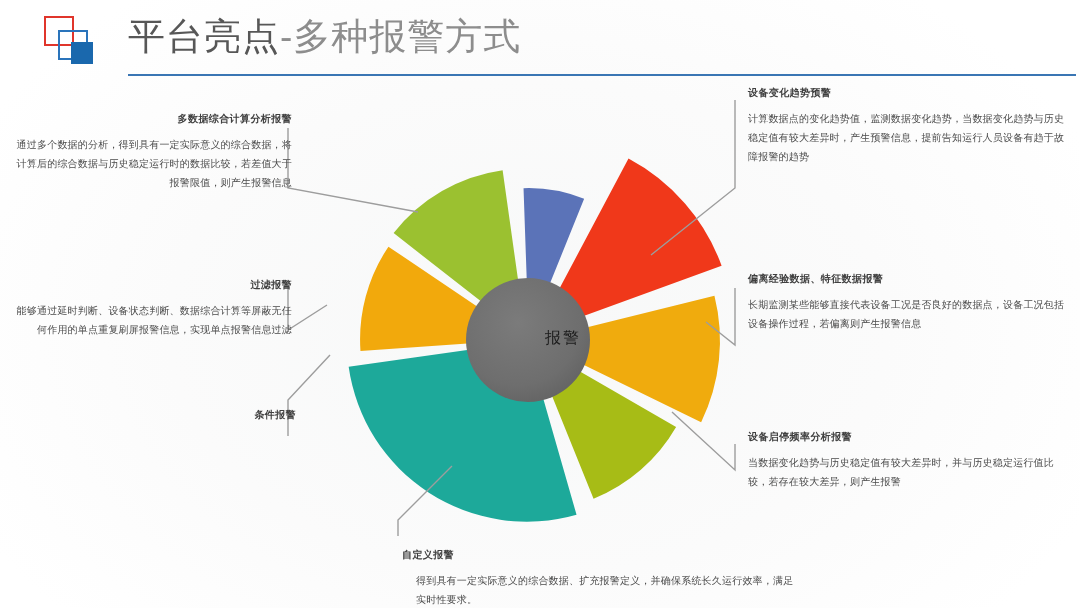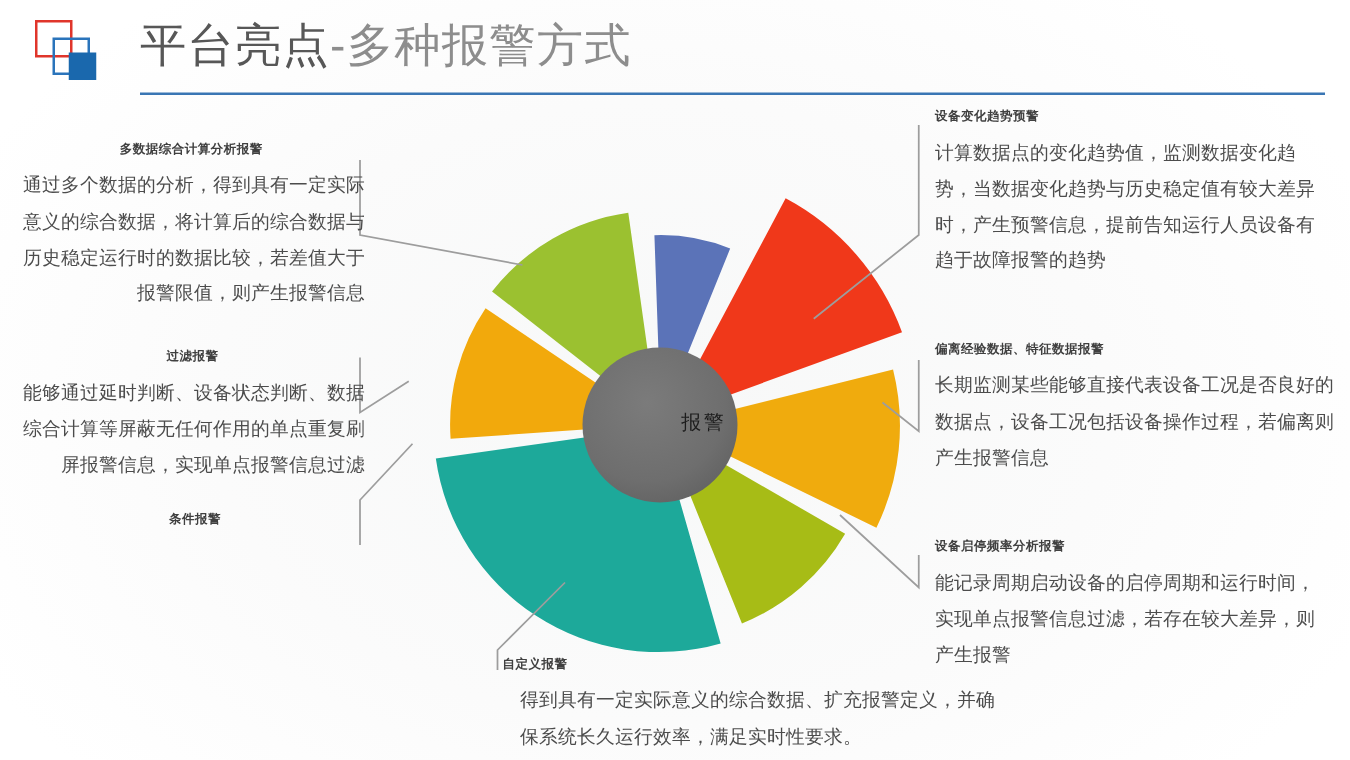--- a/index.html
+++ b/index.html
@@ -23,21 +23,21 @@
     position: absolute;
     inset: 0;
     background:
       radial-gradient(ellipse 620px 430px at 528px 330px, #f7f8f8 0%, #fbfbfb 58%, #ffffff 100%);
     pointer-events: none;
   }
 
   
   .header {
     position: absolute;
-    left: 0; top: 0;
+    left: 16px; top: 0;
     width: 1044px;
     height: 82px;
   }
   .logo {
     position: absolute;
     left: 26px; top: 16px;
     width: 58px; height: 52px;
   }
   .logo .sq {
     position: absolute;
@@ -122,36 +122,36 @@
   }
   .callout .c-title {
     font-size: 10px;
     color: #404040;
     font-weight: 700;
     margin-bottom: 9px;
     white-space: nowrap;
     letter-spacing: 0.4px;
   }
   .callout .c-body {
-    font-size: 15px;
+    font-size: 10px;
     color: #4c4c4c;
     line-height: 1.92;
     letter-spacing: 0.2px;
   }
-  .callout.align-right .c-title { text-align: center; }
+  .callout.align-right .c-title { text-align: right; }
   .callout.align-right .c-body  { text-align: right; }
 
   
   .co-trend      { left: 748px; top: 86px;  width: 318px; }
   .co-deviation  { left: 748px; top: 272px; width: 320px; }
   .co-startstop  { left: 748px; top: 430px; width: 318px; }
   .co-multidata  { left: 14px;  top: 112px; width: 278px; }
   .co-filter     { left: 16px;  top: 278px; width: 276px; }
   .co-condition  { left: 16px;  top: 408px; width: 280px; }
-  .co-custom     { left: 402px; top: 524px; width: 400px; }
+  .co-custom     { left: 402px; top: 548px; width: 400px; }
   .co-custom .c-body { margin-left: 14px; }
 </style>
 </head>
 <body>
 
 <div class="page-wash"></div>
 
 <div class="header">
   <div class="logo">
     <div class="sq sq-red"></div>
@@ -228,21 +228,21 @@
   <div class="c-body">计算数据点的变化趋势值，监测数据变化趋势，当数据变化趋势与历史稳定值有较大差异时，产生预警信息，提前告知运行人员设备有趋于故障报警的趋势</div>
 </div>
 
 <div class="callout co-deviation">
   <div class="c-title">偏离经验数据、特征数据报警</div>
   <div class="c-body">长期监测某些能够直接代表设备工况是否良好的数据点，设备工况包括设备操作过程，若偏离则产生报警信息</div>
 </div>
 
 <div class="callout co-startstop">
   <div class="c-title">设备启停频率分析报警</div>
-  <div class="c-body">能记录周期启动设备的启停周期和运行时间，实现单点报警信息过滤，若存在较大差异，则产生报警</div>
+  <div class="c-body">当数据变化趋势与历史稳定值有较大差异时，并与历史稳定运行值比较，若存在较大差异，则产生报警</div>
 </div>
 
 <div class="callout co-multidata align-right">
   <div class="c-title">多数据综合计算分析报警</div>
   <div class="c-body">通过多个数据的分析，得到具有一定实际意义的综合数据，将计算后的综合数据与历史稳定运行时的数据比较，若差值大于报警限值，则产生报警信息</div>
 </div>
 
 <div class="callout co-filter align-right">
   <div class="c-title">过滤报警</div>
   <div class="c-body">能够通过延时判断、设备状态判断、数据综合计算等屏蔽无任何作用的单点重复刷屏报警信息，实现单点报警信息过滤</div>

